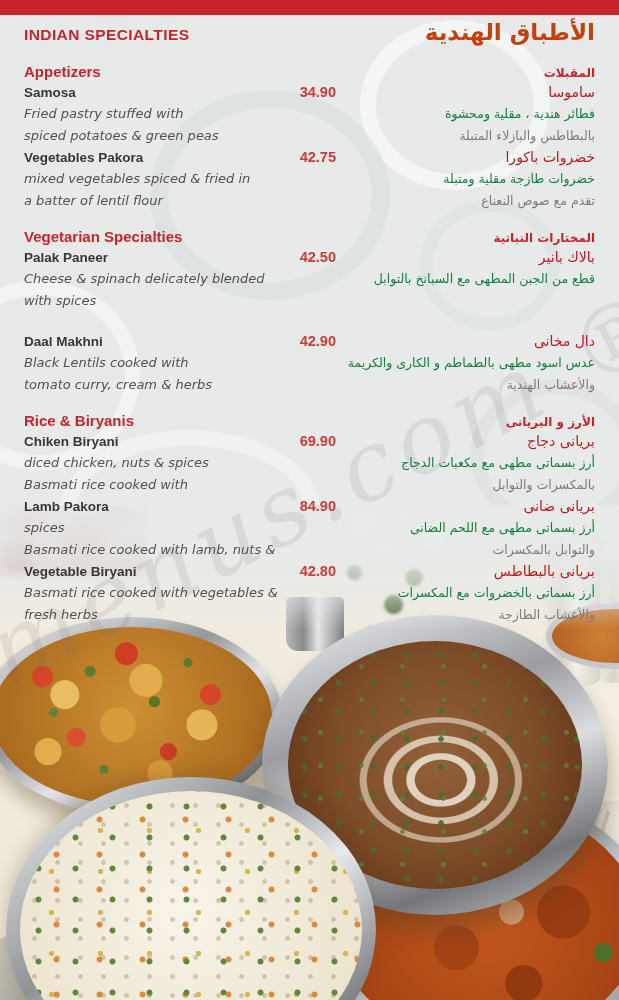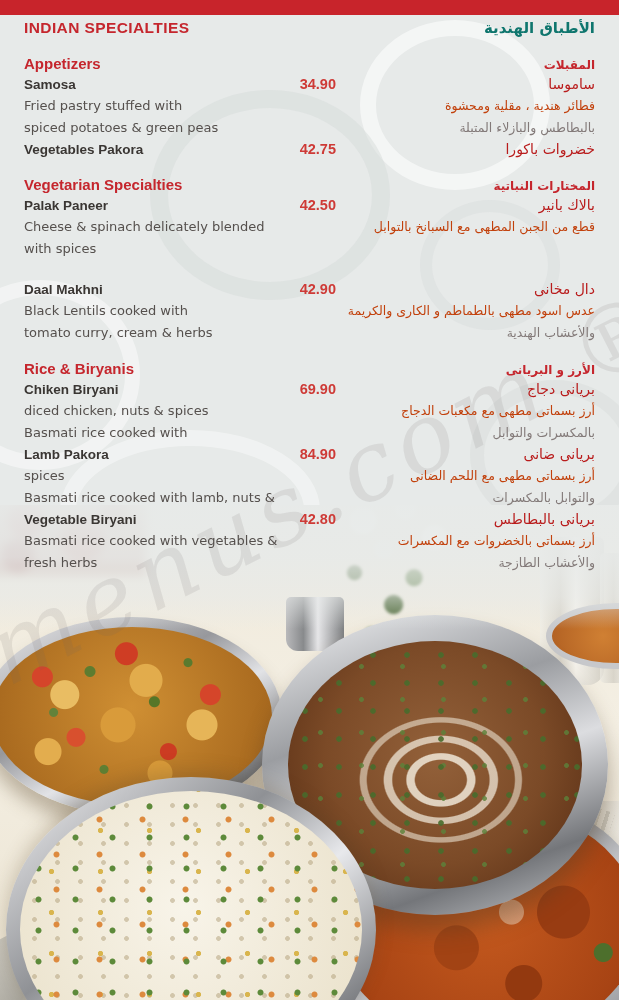--- a/index.html
+++ b/index.html
@@ -26,39 +26,39 @@
     transform:rotate(-27deg); text-align:center; pointer-events:none;
     font-family:"DejaVu Serif", serif; font-style:italic;
     font-size:96px; letter-spacing:7px; color:rgba(105,95,98,0.12);
     white-space:nowrap;
   }
 
   
   .content{ position:absolute; left:24px; right:24px; top:15px; z-index:4; }
   .title-row{ display:flex; justify-content:space-between; align-items:baseline; margin-top:4px; }
   .title-en{ color:#c5262d; font-weight:bold; font-size:15.5px; letter-spacing:.4px; }
-  .title-ar{ color:#0f766e; font-weight:bold; font-size:15px; direction:rtl; font-family:"DejaVu Sans", sans-serif; }
+  .title-ar{ color:#c2410c; font-weight:bold; font-size:23px; direction:rtl; font-family:"DejaVu Sans", sans-serif; }
 
   .sec-head{ display:flex; justify-content:space-between; align-items:baseline; margin:16px 0 2px; }
   .sec-head.first{ margin-top:18px; }
   .sec-en{ color:#c5262d; font-weight:bold; font-size:15px; }
   .sec-ar{ color:#c5262d; font-weight:bold; font-size:12px; direction:rtl; font-family:"DejaVu Sans", sans-serif; }
 
   .row{ display:flex; justify-content:space-between; align-items:baseline; }
   .lcol{ width:312px; flex:0 0 312px;gap:18px; }
   .rcol{ flex:1; text-align:right; direction:rtl; font-family:"DejaVu Sans", sans-serif; }
 
   .head-row .lcol{ display:flex; justify-content:space-between; align-items:baseline; }
   .iname{ color:#39settings3633; color:#3a3633; font-weight:bold; font-size:13.5px; line-height:21px; }
   .price{ color:#ce3a36; font-weight:bold; font-size:14.5px; line-height:21px; }
   .arname{ color:#b91c1c; font-size:14px; line-height:21px; }
 
-  .endesc div{ color:#55504d; font-size:13px; line-height:22px; font-family:"DejaVu Sans", sans-serif; }
+  .endesc div{ color:#55504d; font-style:italic; font-size:13px; line-height:22px; font-family:"DejaVu Sans", sans-serif; }
   .ardesc div{ font-size:12.5px; line-height:22px; }
-  .ardesc .ar1{ color:#c2410c; }
+  .ardesc .ar1{ color:#15803d; }
   .ardesc .ar2{ color:#837a79; }
 
   .gap-top{ margin-top:19px; }
 
   
   .photo{ position:absolute; left:0; top:505px; width:619px; height:495px; z-index:2; overflow:hidden;
           background:linear-gradient(180deg,#efe9db,#f4efe3 45%,#ebe3d1); }
   .fade{ position:absolute; top:0; left:0; right:0; height:124px; z-index:40;
          background:linear-gradient(180deg, rgba(231,234,233,.96) 0%, rgba(231,234,233,.88) 42%,
                     rgba(231,234,233,.6) 74%, rgba(231,234,233,0) 100%); }
@@ -247,20 +247,30 @@
     </div>
 
     <div>
       <div class="row head-row">
         <div class="lcol">
           <span class="iname">Vegetables Pakora</span>
           <span class="price">42.75</span>
         </div>
         <div class="rcol arname">خضروات باكورا</div>
       </div>
+      <div class="row">
+        <div class="lcol endesc">
+          <div>mixed vegetables spiced &amp; fried in</div>
+          <div>a batter of lentil flour</div>
+        </div>
+        <div class="rcol ardesc">
+          <div class="ar1">خضروات طازجة مقلية ومتبلة</div>
+          <div class="ar2">تقدم مع صوص النعناع</div>
+        </div>
+      </div>
     </div>
 
     <div class="sec-head">
       <span class="sec-en">Vegetarian Specialties</span>
       <span class="sec-ar">المختارات النباتية</span>
     </div>
 
     <div>
       <div class="row head-row">
         <div class="lcol">

